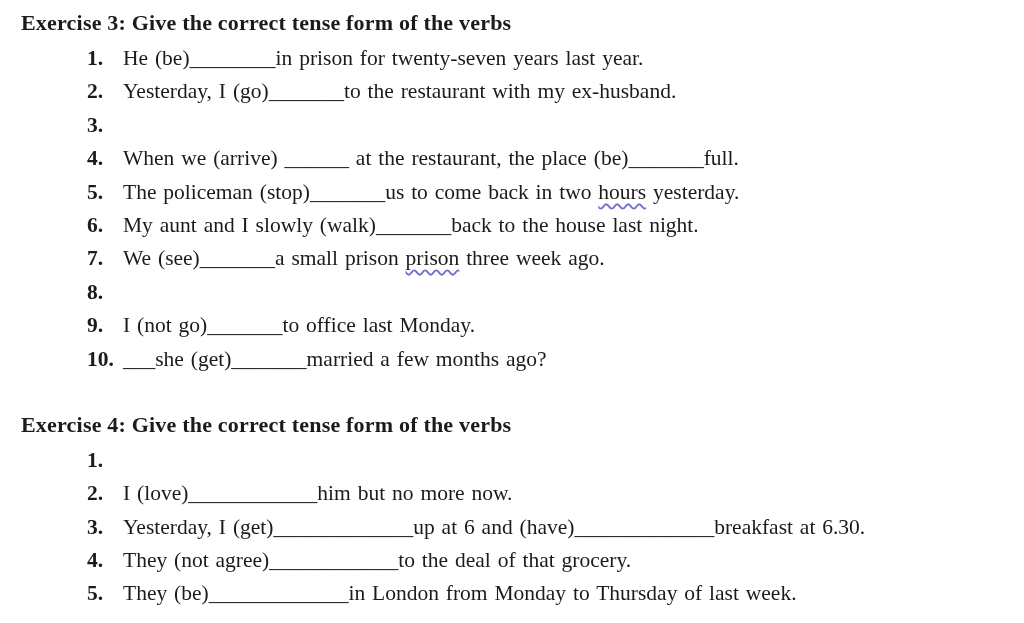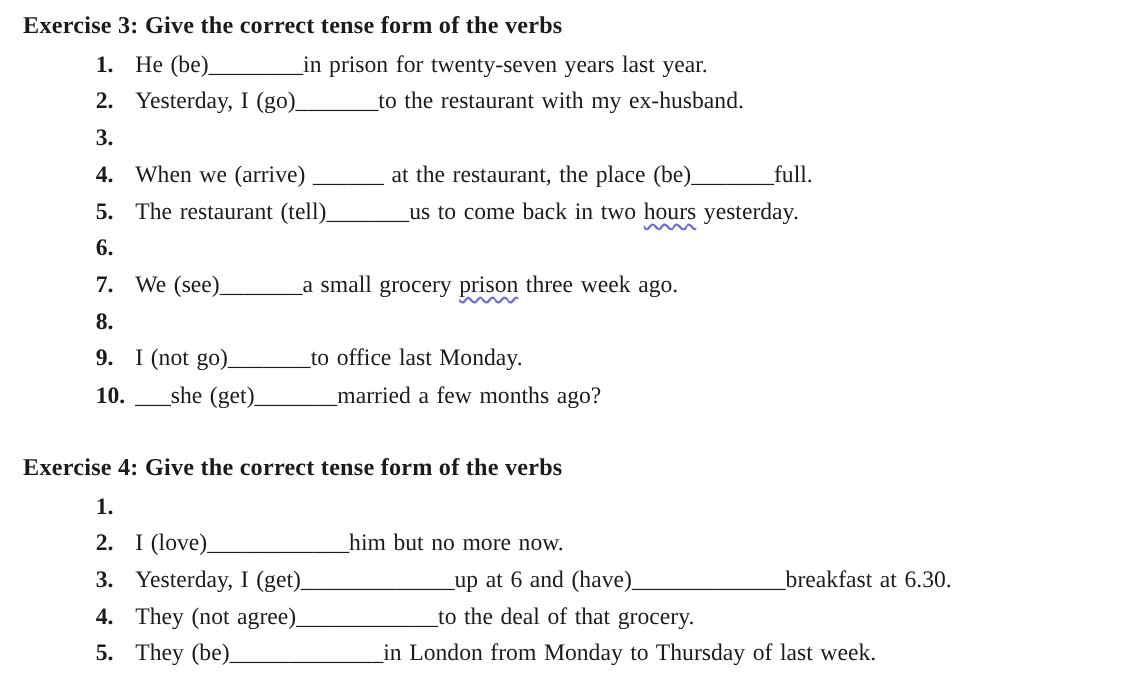--- a/index.html
+++ b/index.html
@@ -67,28 +67,29 @@
         </div>
       <div class="item">
           <span class="num">3.</span>
         </div>
       <div class="item">
           <span class="num">4.</span>
           <span class="txt"><span>When we (arrive) ______ at the restaurant, the place (be)_______full.</span><span class="squiggle"></span><span></span></span>
         </div>
       <div class="item">
           <span class="num">5.</span>
-          <span class="txt"><span>The restaurant (tell)_______us to come back in two </span><span class="squiggle">hours</span><span> yesterday.</span></span>
+          <span class="txt"><span>The policeman (stop)_______us to come back in two </span><span class="squiggle">hours</span><span> yesterday.</span></span>
         </div>
       <div class="item">
           <span class="num">6.</span>
+          <span class="txt"><span>My aunt and I slowly (walk)_______back to the house last night.</span><span class="squiggle"></span><span></span></span>
         </div>
       <div class="item">
           <span class="num">7.</span>
-          <span class="txt"><span>We (see)_______a small grocery </span><span class="squiggle">prison</span><span> three week ago.</span></span>
+          <span class="txt"><span>We (see)_______a small prison </span><span class="squiggle">prison</span><span> three week ago.</span></span>
         </div>
       <div class="item">
           <span class="num">8.</span>
         </div>
       <div class="item">
           <span class="num">9.</span>
           <span class="txt"><span>I (not go)_______to office last Monday.</span><span class="squiggle"></span><span></span></span>
         </div>
       <div class="item">
           <span class="num">10.</span>

